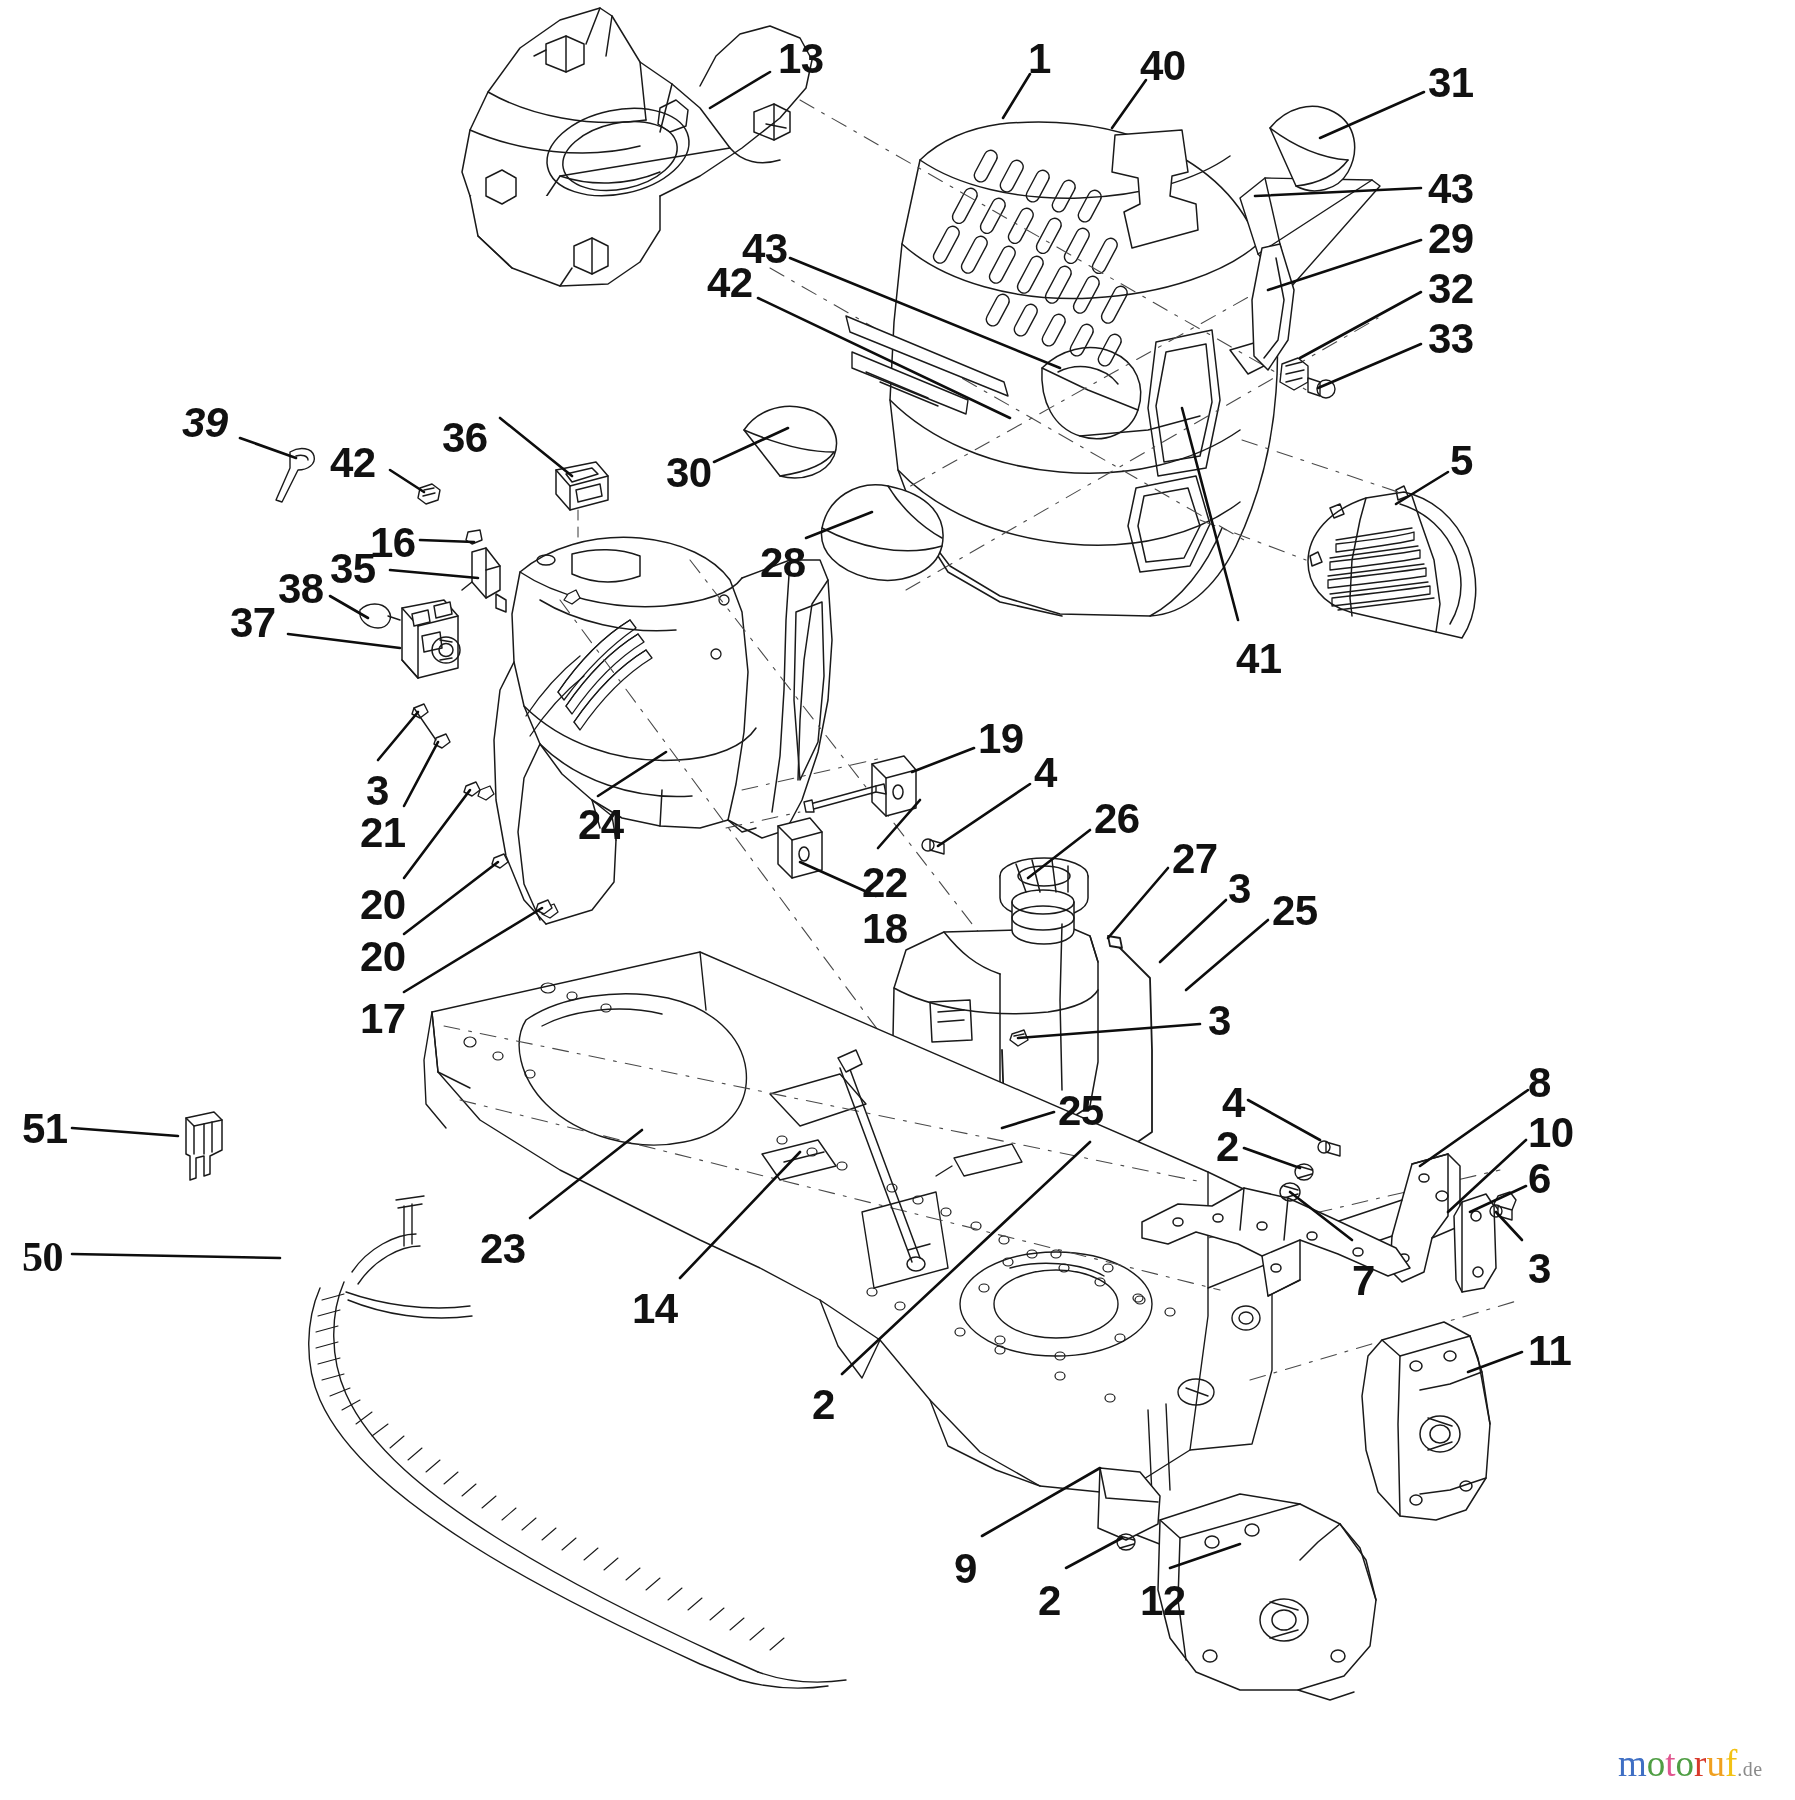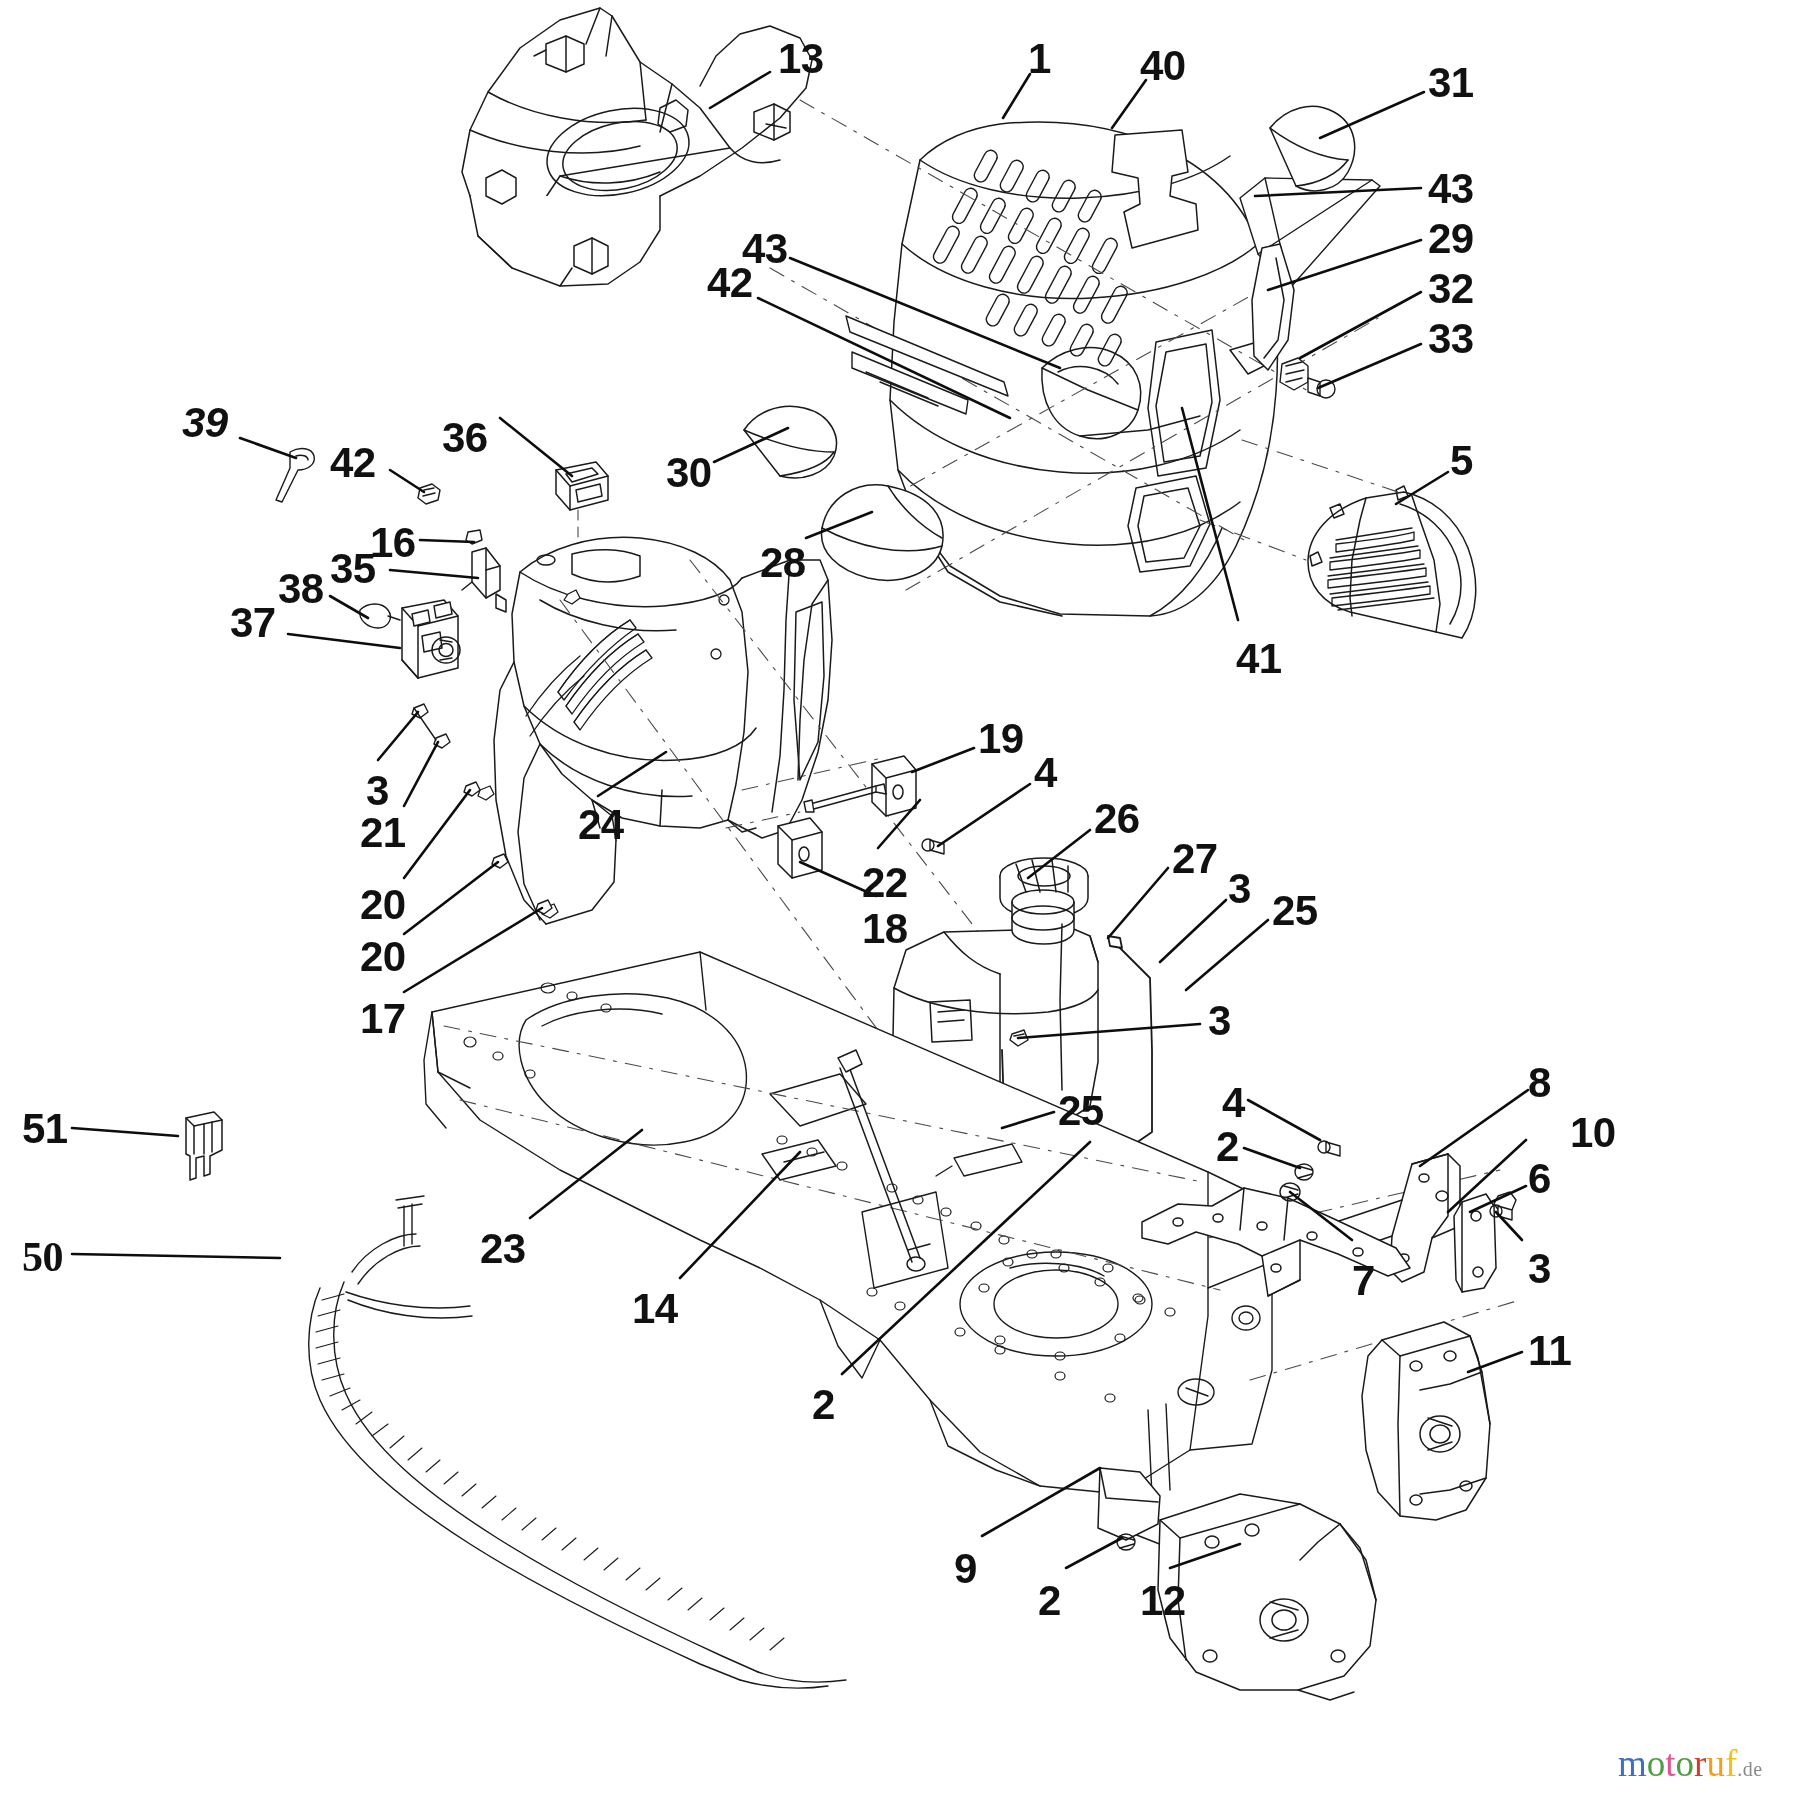--- a/index.html
+++ b/index.html
@@ -818,21 +818,21 @@
       <div class="callout" style="left: 862px; top: 862px;">22</div>
       <div class="callout" style="left: 862px; top: 908px;">18</div>
       <div class="callout" style="left: 1094px; top: 798px;">26</div>
       <div class="callout" style="left: 1172px; top: 838px;">27</div>
       <div class="callout" style="left: 1228px; top: 868px;">3</div>
       <div class="callout" style="left: 1272px; top: 890px;">25</div>
       <div class="callout" style="left: 1208px; top: 1000px;">3</div>
       <div class="callout" style="left: 1058px; top: 1090px;">25</div>
       <div class="callout" style="left: 1222px; top: 1082px;">4</div>
       <div class="callout" style="left: 1528px; top: 1062px;">8</div>
-      <div class="callout" style="left: 1528px; top: 1112px; margin-left: 42px;">10</div>
+      <div class="callout" style="left: 1528px; top: 1112px;">10</div>
       <div class="callout" style="left: 1528px; top: 1158px;">6</div>
       <div class="callout" style="left: 1216px; top: 1126px;">2</div>
       <div class="callout" style="left: 1352px; top: 1260px;">7</div>
       <div class="callout" style="left: 1528px; top: 1248px;">3</div>
       <div class="callout" style="left: 1528px; top: 1330px;">11</div>
       <div class="callout" style="left: 480px; top: 1228px;">23</div>
       <div class="callout" style="left: 632px; top: 1288px;">14</div>
       <div class="callout" style="left: 22px; top: 1108px;">51</div>
       <div class="callout" style="left: 22px; top: 1236px; font-family: Liberation Serif, serif;">50</div>
       <div class="callout" style="left: 812px; top: 1384px;">2</div>

